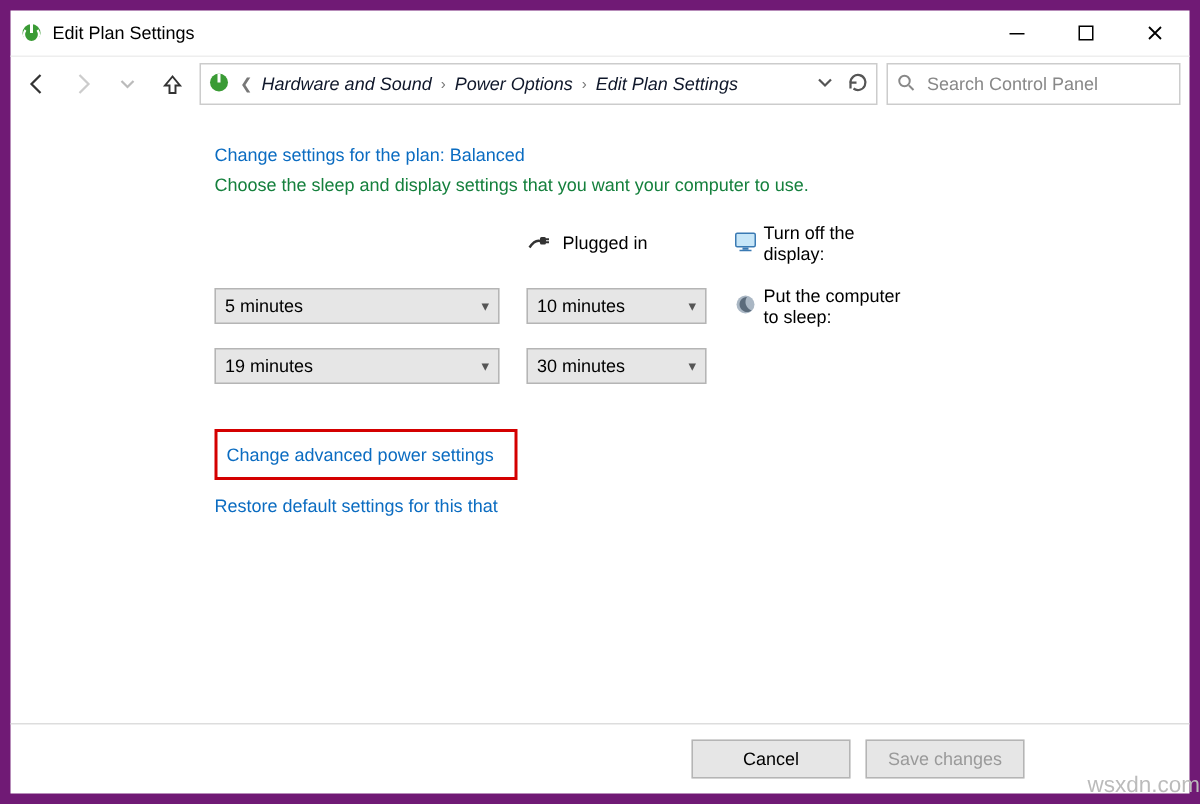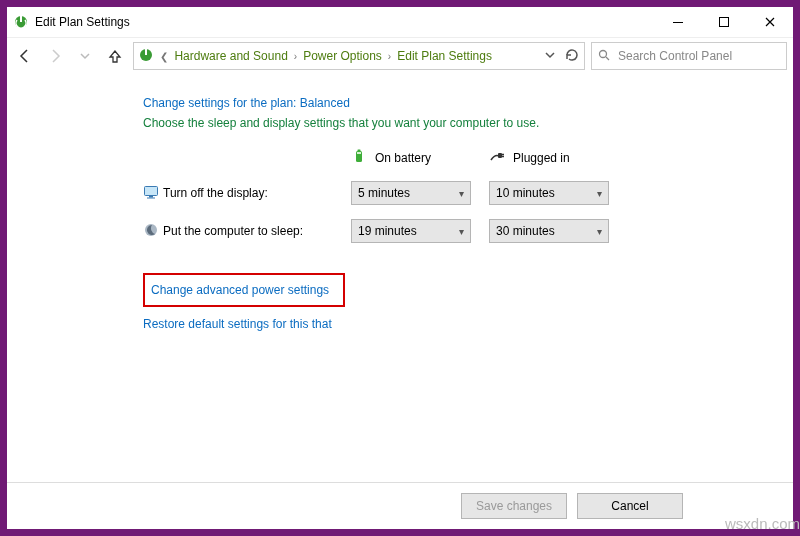--- a/index.html
+++ b/index.html
@@ -61,21 +61,21 @@
   .addressbar {
     flex: 1;
     height: 26px;
     border: 1px solid #ccc;
     display: flex;
     align-items: center;
     padding: 0 4px;
     gap: 4px;
     min-width: 0;
   }
-  .addressbar .crumb { color: #4d7c0f; white-space: nowrap; }
+  .addressbar .crumb { color: #0f172a; white-space: nowrap; font-style: italic; }
   .addressbar .sep { color: #777; font-size: 10px; padding: 0 2px; }
   .addr-actions { margin-left: auto; display: flex; align-items: center; gap: 8px; color: #555; }
   .searchbox {
     width: 182px; height: 26px;
     border: 1px solid #ccc;
     display: flex; align-items: center;
     padding: 0 6px;
     color: #777;
     gap: 6px;
   }
@@ -272,30 +272,20 @@
     <div class="inner">
       <div class="page-heading">Change settings for the plan: Balanced</div>
       <div class="page-sub">Choose the sleep and display settings that you want your computer to use.</div>
 
       <div class="power-table">
 
         <div></div>
         <div class="col-head">
           <span>
             <svg class="icon" viewBox="0 0 16 16">
-              <rect x="5" y="3" width="6" height="11" rx="1.5" fill="#3fae3a"></rect>
-              <rect x="6.5" y="1.5" width="3" height="2" rx="0.5" fill="#3fae3a"></rect>
-              <rect x="6" y="4" width="4" height="2" fill="#d6f5cf"></rect>
-            </svg>
-          </span>
-          <span>On battery</span>
-        </div>
-        <div class="col-head">
-          <span>
-            <svg class="icon" viewBox="0 0 16 16">
               <path d="M2 12 Q6 6 10 8" fill="none" stroke="#333" stroke-width="1.6"></path>
               <rect x="9" y="5" width="4" height="5" rx="1" fill="#333"></rect>
               <line x1="13" y1="6.5" x2="15" y2="6.5" stroke="#333" stroke-width="1.3"></line>
               <line x1="13" y1="8.5" x2="15" y2="8.5" stroke="#333" stroke-width="1.3"></line>
             </svg>
           </span>
           <span>Plugged in</span>
         </div>
 
         <div class="row-label">
@@ -338,22 +328,22 @@
 
       <div class="link-box">
         <span class="link">Change advanced power settings</span>
       </div>
       <span class="link2">Restore default settings for this that</span>
 
     </div>
   </div>
 
   <div class="footer">
+    <div class="btn">
+      <span>Cancel</span>
+    </div>
     <div class="btn disabled">
       <span>Save changes</span>
     </div>
-    <div class="btn">
-      <span>Cancel</span>
-    </div>
   </div>
 
   <div class="watermark">wsxdn.com</div>
 </div>
 
 </body></html>

